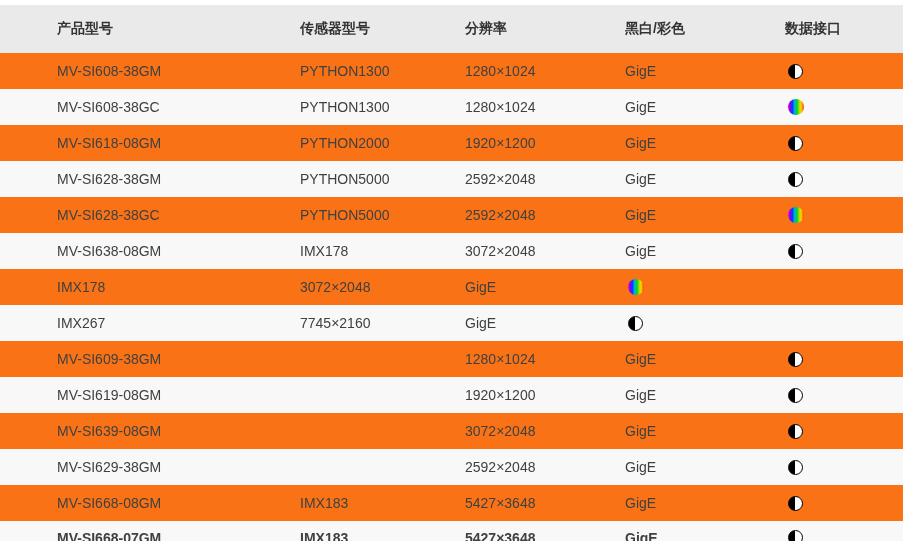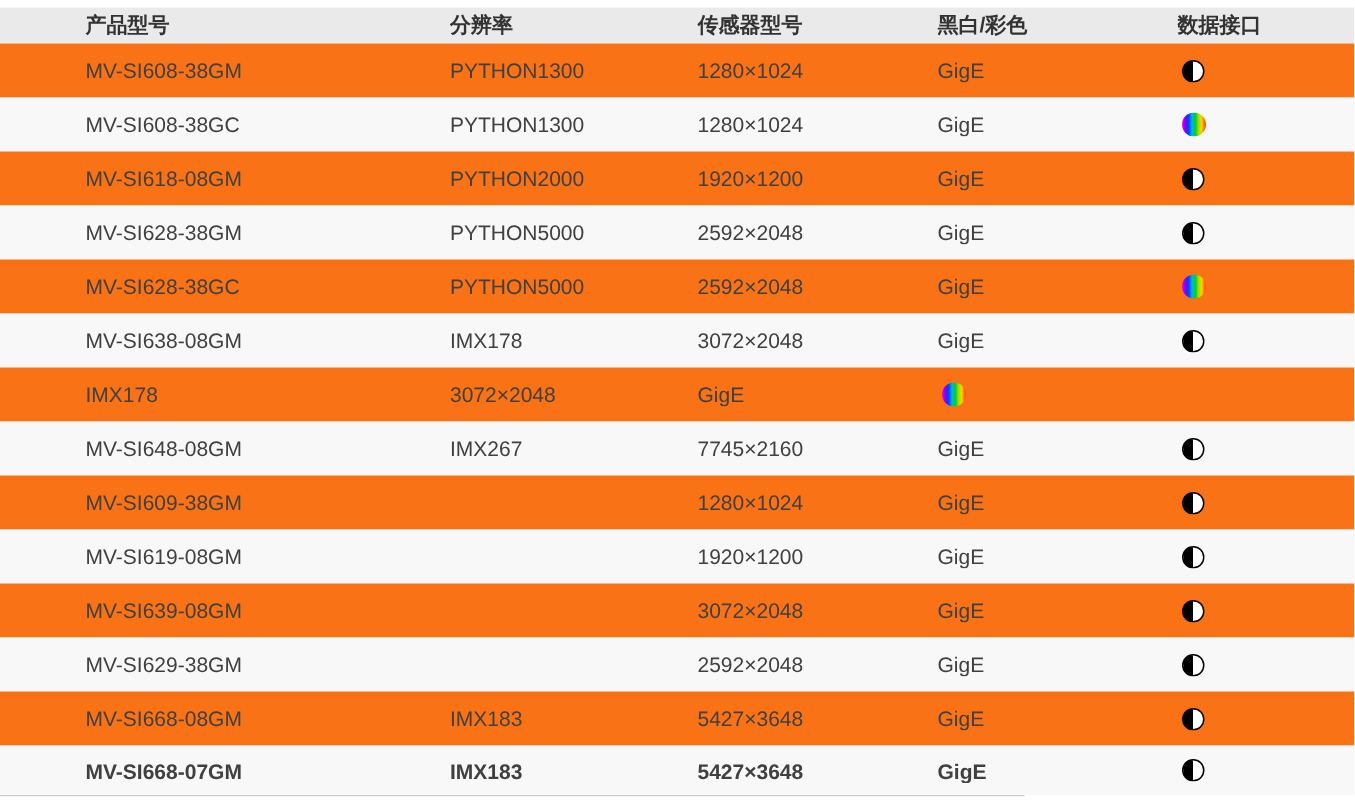--- a/index.html
+++ b/index.html
@@ -17,21 +17,21 @@
   .row {
     display: grid;
     grid-template-columns: 243px 165px 160px 160px 1fr;
     align-items: center;
     padding-left: 57px;
     height: 36px;
     font-size: 14px;
     background: #f97316;
   }
   .header-row {
-    height: 24px;
+    height: 48px;
     background: #eaeaea;
     font-weight: bold;
     color: #333333;
   }
   .rows .row:nth-child(even) { background: #f8f8f8; }
   .rows .row:last-child { height: 33px; font-weight: bold; }
   .cell { white-space: nowrap; overflow: hidden; }
   .icon-cell { display: flex; align-items: center; }
   .dot {
     display: inline-block;
@@ -51,22 +51,22 @@
   .bottom-gap { height: 2px; background: #ffffff; }
 </style>
 </head>
 <body>
 
 <div class="spec-table">
   <div class="top-gap"></div>
 
   <div class="row header-row">
     <div class="cell">产品型号</div>
+    <div class="cell">传感器型号</div>
     <div class="cell">分辨率</div>
-    <div class="cell">传感器型号</div>
     <div class="cell">黑白/彩色</div>
     <div class="cell">数据接口</div>
   </div>
 
   <div class="rows">
   <div class="row">
     <div class="cell">MV-SI608-38GM</div>
     <div class="cell">PYTHON1300</div>
     <div class="cell">1280×1024</div>
     <div class="cell">GigE</div>
@@ -128,21 +128,20 @@
   <div class="row">
     <div class="cell">IMX178</div>
     <div class="cell">3072×2048</div>
     <div class="cell">GigE</div>
     <div class="cell icon-cell">
       <span class="dot icon-color"></span>
     </div>
   </div>
 
   <div class="row">
-    <div class="cell">MV-SI648-08GM</div>
     <div class="cell">IMX267</div>
     <div class="cell">7745×2160</div>
     <div class="cell">GigE</div>
     <div class="cell icon-cell">
       <span class="dot icon-mono"></span>
     </div>
   </div>
 
   <div class="row">
     <div class="cell">MV-SI609-38GM</div>

